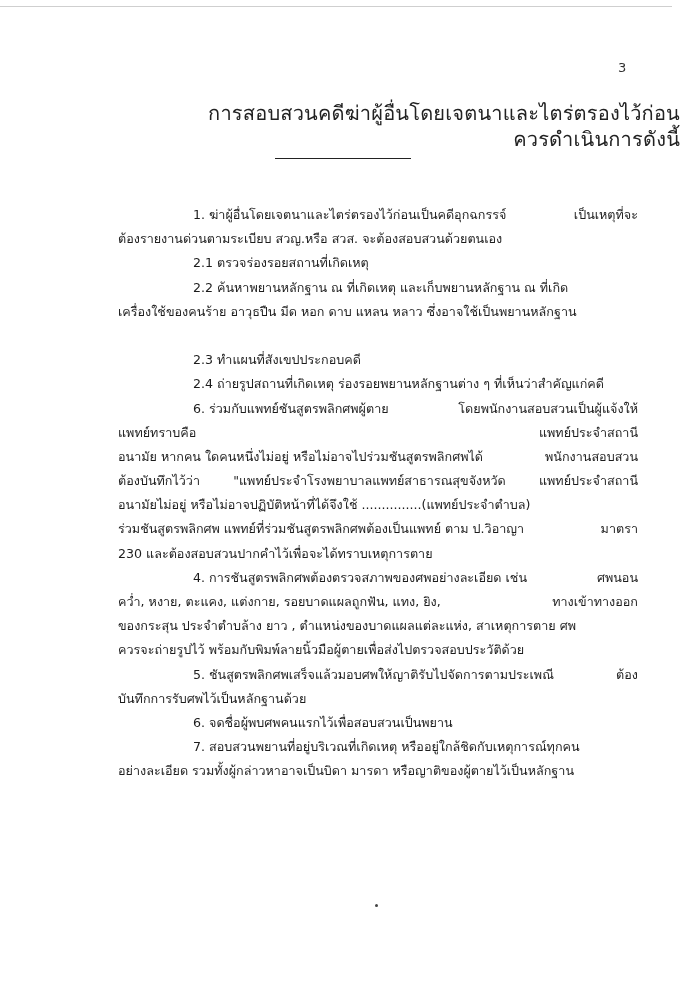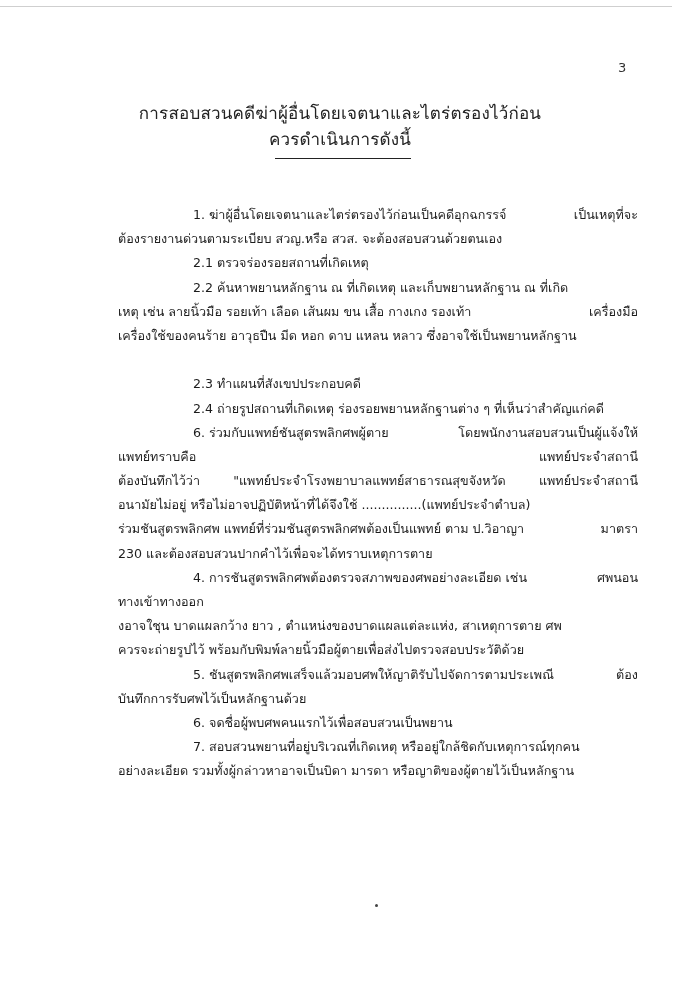--- a/index.html
+++ b/index.html
@@ -31,24 +31,25 @@
       color: #333;
     }
     .title-block {
       position: absolute;
       left: 0;
       top: 100px;
       width: 680px;
       text-align: center;
     }
     .title-line {
-      font-size: 17px;
+      font-size: 20px;
       line-height: 26px;
       color: #222;
       letter-spacing: 0.2px;
+      text-align: right;
     }
     .title-underline {
       width: 136px;
       height: 1px;
       background: #222;
       margin: 6px auto 0;
       position: relative;
       left: 3px;
     }
     .body-text {
@@ -105,24 +106,20 @@
 
 
   <div class="line ind1">
     <span>2.1 ตรวจร่องรอยสถานที่เกิดเหตุ</span>
   </div>
 
   <div class="line ind1">
     <span>2.2 ค้นหาพยานหลักฐาน ณ ที่เกิดเหตุ และเก็บพยานหลักฐาน ณ ที่เกิด</span>
   </div>
 
-  <div class="line justify">
-    <span>เหตุ เช่น ลายนิ้วมือ รอยเท้า เลือด เส้นผม ขน เสื้อ กางเกง รองเท้า</span>
-    <span>เครื่องมือ</span>
-  </div>
 
   <div class="line">
     <span>เครื่องใช้ของคนร้าย อาวุธปืน มีด หอก ดาบ แหลน หลาว ซึ่งอาจใช้เป็นพยานหลักฐาน</span>
   </div>
 
 
   <div class="line"></div>
 
   <div class="line ind1">
     <span>2.3 ทำแผนที่สังเขปประกอบคดี</span>
@@ -137,20 +134,24 @@
   <div class="line justify ind1">
     <span>6. ร่วมกับแพทย์ชันสูตรพลิกศพผู้ตาย</span>
     <span>โดยพนักงานสอบสวนเป็นผู้แจ้งให้</span>
   </div>
 
   <div class="line justify">
     <span>แพทย์ทราบคือ</span>
     <span>แพทย์ประจำสถานี</span>
   </div>
 
+  <div class="line justify">
+    <span>อนามัย หากคน ใดคนหนึ่งไม่อยู่ หรือไม่อาจไปร่วมชันสูตรพลิกศพได้</span>
+    <span>พนักงานสอบสวน</span>
+  </div>
 
   <div class="line justify">
     <span>ต้องบันทึกไว้ว่า</span>
     <span>"แพทย์ประจำโรงพยาบาลแพทย์สาธารณสุขจังหวัด</span>
     <span>แพทย์ประจำสถานี</span>
   </div>
 
   <div class="line">
     <span>อนามัยไม่อยู่ หรือไม่อาจปฏิบัติหน้าที่ได้จึงใช้ ...............(แพทย์ประจำตำบล)</span>
   </div>
@@ -163,25 +164,26 @@
   <div class="line">
     <span>230 และต้องสอบสวนปากคำไว้เพื่อจะได้ทราบเหตุการตาย</span>
   </div>
 
   <div class="line justify ind1">
     <span>4. การชันสูตรพลิกศพต้องตรวจสภาพของศพอย่างละเอียด เช่น</span>
     <span>ศพนอน</span>
   </div>
 
   <div class="line justify">
+    <span>คว่ำ, หงาย, ตะแคง, แต่งกาย, รอยบาดแผลถูกฟัน, แทง, ยิง,</span>
     <span>ทางเข้าทางออก</span>
   </div>
 
   <div class="line">
-    <span>งอาจใชุน บาดแผลกว้าง ยาว , ตำแหน่งของบาดแผลแต่ละแห่ง, สาเหตุการตาย ศพ</span>
+    <span>ของกระสุน ประจำตำบล้าง ยาว , ตำแหน่งของบาดแผลแต่ละแห่ง, สาเหตุการตาย ศพ</span>
   </div>
 
   <div class="line">
     <span>ควรจะถ่ายรูปไว้ พร้อมกับพิมพ์ลายนิ้วมือผู้ตายเพื่อส่งไปตรวจสอบประวัติด้วย</span>
   </div>
 
   <div class="line justify ind1">
     <span>5. ชันสูตรพลิกศพเสร็จแล้วมอบศพให้ญาติรับไปจัดการตามประเพณี</span>
     <span>ต้อง</span>
   </div>

